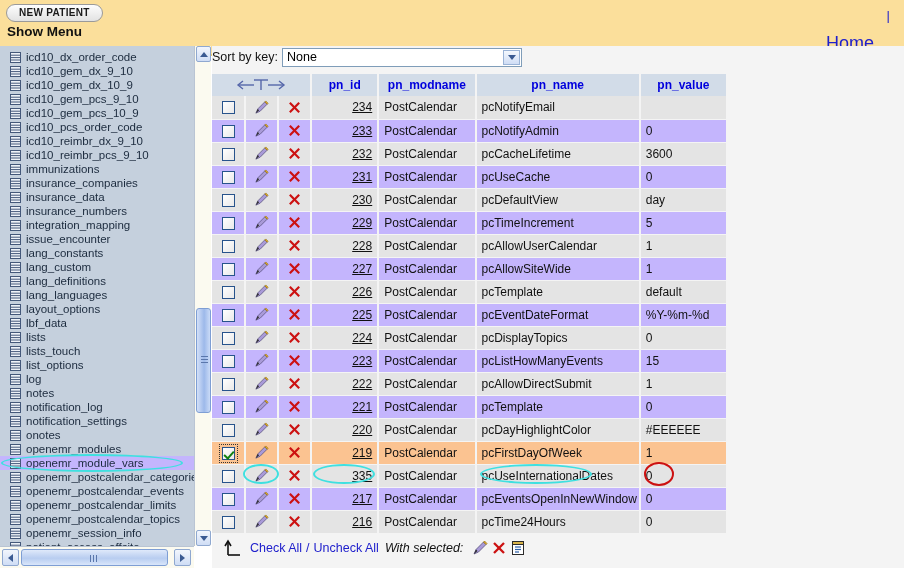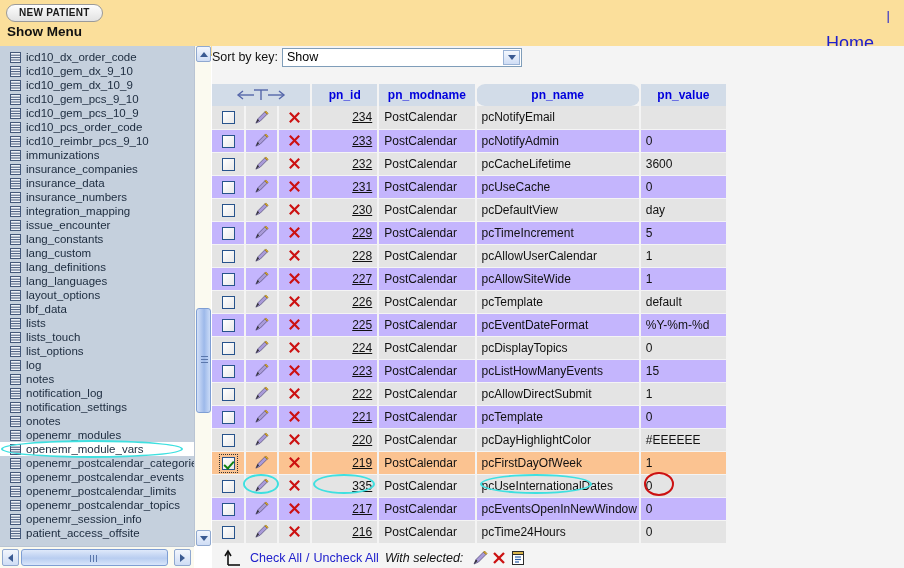--- a/index.html
+++ b/index.html
@@ -57,21 +57,21 @@
   .db-list { list-style: none; margin: 0; padding: 4px 0 0 0; }
   .db-item {
     display: flex; align-items: center;
     height: 14px; line-height: 14px;
     padding-left: 10px;
     font-size: 11.5px; color: #1b2a3d;
     white-space: nowrap;
     cursor: pointer;
     position: relative;
   }
-  .db-item.selected { background: #ffffff; }
+  .db-item.selected { background: #c4b5fd; }
   .db-item.selected .ellipse-hl {
     position: absolute; left: 1px; top: -2px;
     width: 182px; height: 18px;
     border: 2px solid #3fe0e0; border-radius: 50%;
     pointer-events: none;
   }
   .tbl-icon {
     width: 11px; height: 11px; margin-right: 5px; flex: 0 0 auto;
     display: inline-block;
   }
@@ -155,21 +155,21 @@
   .sel-wrap .sel-val { font-size: 12.5px; color: #000; padding-left: 4px; }
   .sel-wrap .sel-btn {
     position: absolute; right: 1px; top: 1px; width: 17px; height: 15px;
     background: linear-gradient(#f4f8fe,#cfddf5);
     border: 1px solid #9ab3d6;
     display: flex; align-items: center; justify-content: center;
     cursor: pointer;
   }
 
   
-  table.grid { border-collapse: collapse; width: 516px; margin-top: 16px; table-layout: fixed; padding-left: 48px; }
+  table.grid { border-collapse: collapse; width: 516px; margin-top: 6px; table-layout: fixed; padding-left: 48px; }
   table.grid th {
     background: #d2dce8; color: #0000dd;
     font-size: 12px; font-weight: bold;
     height: 22px; padding: 0 4px;
     border-right: 2px solid #f4f4f4;
     text-align: center;
   }
   table.grid td {
     height: 23px; padding: 0 5px;
     font-size: 12px; color: #111;
@@ -185,21 +185,21 @@
   td.c-edit { width: 34px; text-align: center; }
   td.c-del { width: 34px; text-align: center; }
   td.c-id { width: 66px; text-align: right; padding-right: 10px; text-decoration: underline; }
   td.c-mod { width: 104px; text-align: left; }
   td.c-name { width: 162px; text-align: left; }
   td.c-val { width: 86px; text-align: left; }
 
   th.c-sort { width: 98px; }
   th.c-id { width: 66px; }
   th.c-mod { width: 96px; }
-  th.c-name { width: 162px; border-radius: 9px; }
+  th.c-name { width: 162px; }
   th.c-val { width: 86px; }
 
   .cbx {
     display: inline-block; width: 13px; height: 13px;
     border: 1px solid #27538c; background: linear-gradient(135deg,#ffffff,#e9e9e9);
     vertical-align: middle; position: relative; cursor: pointer;
   }
   .cbx.checked::after {
     content: ""; position: absolute; left: 3px; top: 1px;
     width: 4px; height: 8px;
@@ -286,20 +286,29 @@
           <span class="db-label">icd10_gem_pcs_10_9</span>
         </li>
         <li class="db-item">
           <svg class="icon-svg tbl-icon" viewBox="0 0 11 11">
   <rect x="0.5" y="0.5" width="10" height="10" fill="#eef2f8" stroke="#44587a" stroke-width="1"></rect>
   <line x1="0.5" y1="3.2" x2="10.5" y2="3.2" stroke="#44587a" stroke-width="1"></line>
   <line x1="0.5" y1="5.6" x2="10.5" y2="5.6" stroke="#44587a" stroke-width="1"></line>
   <line x1="0.5" y1="8.0" x2="10.5" y2="8.0" stroke="#44587a" stroke-width="1"></line>
 </svg>
           <span class="db-label">icd10_pcs_order_code</span>
+        </li>
+        <li class="db-item">
+          <svg class="icon-svg tbl-icon" viewBox="0 0 11 11">
+  <rect x="0.5" y="0.5" width="10" height="10" fill="#eef2f8" stroke="#44587a" stroke-width="1"></rect>
+  <line x1="0.5" y1="3.2" x2="10.5" y2="3.2" stroke="#44587a" stroke-width="1"></line>
+  <line x1="0.5" y1="5.6" x2="10.5" y2="5.6" stroke="#44587a" stroke-width="1"></line>
+  <line x1="0.5" y1="8.0" x2="10.5" y2="8.0" stroke="#44587a" stroke-width="1"></line>
+</svg>
+          <span class="db-label">icd10_reimbr_dx_9_10</span>
         </li>
         <li class="db-item">
           <svg class="icon-svg tbl-icon" viewBox="0 0 11 11">
   <rect x="0.5" y="0.5" width="10" height="10" fill="#eef2f8" stroke="#44587a" stroke-width="1"></rect>
   <line x1="0.5" y1="3.2" x2="10.5" y2="3.2" stroke="#44587a" stroke-width="1"></line>
   <line x1="0.5" y1="5.6" x2="10.5" y2="5.6" stroke="#44587a" stroke-width="1"></line>
   <line x1="0.5" y1="8.0" x2="10.5" y2="8.0" stroke="#44587a" stroke-width="1"></line>
 </svg>
           <span class="db-label">icd10_reimbr_pcs_9_10</span>
         </li>
@@ -589,21 +598,21 @@
     <div class="arrow-r">
       <span class="chev rt"></span>
     </div>
   </div>
 
   <div class="main">
 
     <div class="sortbar">
       <span class="lbl">Sort by key:</span>
       <div class="sel-wrap">
-        <span class="sel-val">Show</span>
+        <span class="sel-val">None</span>
         <span class="sel-btn">
           <span class="chev dn"></span>
         </span>
       </div>
     </div>
 
     <div style="position:relative;">
       <table class="grid">
         <thead>
           <tr>

